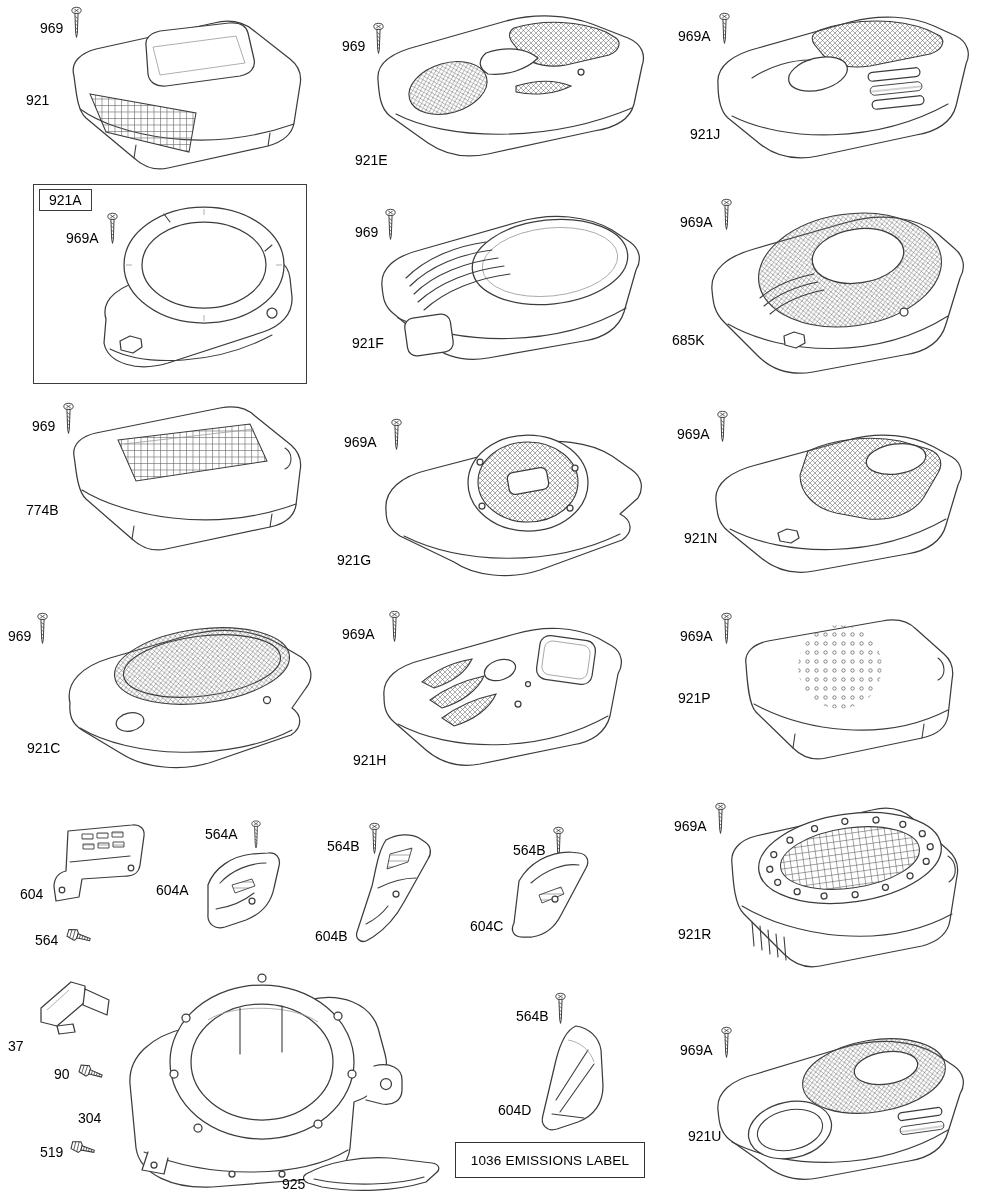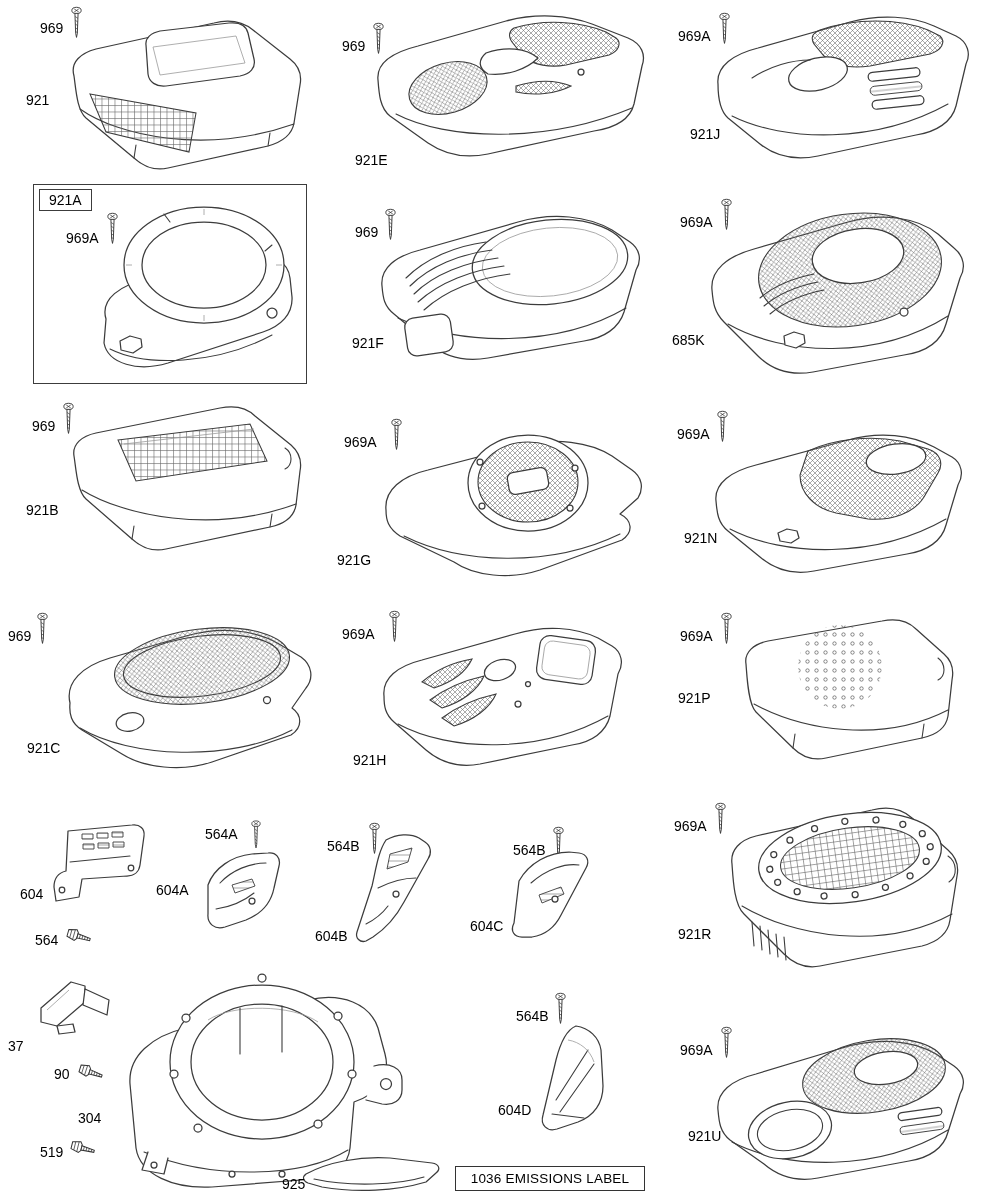--- a/index.html
+++ b/index.html
@@ -95,21 +95,21 @@
         <use href="#screw-shape" xlink:href="#screw-shape"></use>
       </svg>
     <svg class="illo" style="left:56px;top:398px" width="252" height="158" viewBox="0 0 252 158">
       <path class="p1" d="M18,58 C16,46 26,38 40,35 L164,10 C179,7 191,10 199,18 L235,47 C243,54 246,63 244,73 L240,107 C238,119 228,126 214,129 L110,151 C96,154 86,150 76,141 L30,101 C21,93 20,70 18,58 Z"></path>
       <path class="p0" d="M26,92 C66,117 156,137 240,106"></path>
       <path class="pg" d="M62,42 L194,26 L211,63 L80,83 Z"></path>
       <path class="pt" d="M68,46 L198,31"></path>
       <path class="p0" d="M229,50 C237,55 237,67 229,71"></path>
       <path class="p0" d="M76,141 L78,128 M214,129 L216,116"></path>
     </svg>
-    <span class="lbl" style="left:26px;top:502px">921B</span>
+    <span class="lbl" style="left:26px;top:502px">774B</span>
   </div>
 
   <div>
     <span class="lbl" style="left:8px;top:628px">969</span>
     <svg class="screw" style="left:36px;top:612px" width="13" height="34" viewBox="0 0 14 36">
         <use href="#screw-shape" xlink:href="#screw-shape"></use>
       </svg>
     <svg class="illo" style="left:34px;top:608px" width="280" height="165" viewBox="0 0 280 165">
       <path class="p1" d="M36,95 C31,74 49,58 76,50 L152,28 C187,18 221,22 245,36 L267,49 C278,57 280,70 272,80 L258,100 C268,107 269,119 257,127 L178,154 C148,164 110,160 88,146 L48,122 C37,115 35,106 36,95 Z"></path>
       <path class="p0" d="M46,120 C96,150 196,154 258,122"></path>
@@ -319,21 +319,21 @@
         <use href="#screw-shape" xlink:href="#screw-shape"></use>
       </svg>
     <svg class="illo" style="left:528px;top:1020px" width="90" height="112" viewBox="0 0 90 112">
       <path class="p1" d="M48,6 C61,8 71,17 73,30 L75,66 C75,83 66,96 50,102 L29,109 C19,112 12,105 15,95 L28,40 C32,24 38,10 48,6 Z"></path>
       <path class="p0" d="M28,80 L60,30 M32,92 L66,44 M24,94 L56,98"></path>
       <path class="pt" d="M40,20 C52,22 62,30 66,42"></path>
     </svg>
     <span class="lbl" style="left:498px;top:1102px">604D</span>
   </div>
 
-  <div class="embox" style="left:455px;top:1166px;width:190px;height:25px">
+  <div class="embox" style="left:455px;top:1142px;width:190px;height:36px">
     <span>1036 EMISSIONS LABEL</span>
   </div>
 
   <div>
     <span class="lbl" style="left:678px;top:28px">969A</span>
     <svg class="screw" style="left:718px;top:12px" width="13" height="34" viewBox="0 0 14 36">
         <use href="#screw-shape" xlink:href="#screw-shape"></use>
       </svg>
     <svg class="illo" style="left:700px;top:8px" width="272" height="160" viewBox="0 0 272 160">
       <path class="p1" d="M18,76 C16,58 34,46 58,40 L150,14 C180,6 212,8 234,18 L256,28 C268,34 271,46 266,56 L256,98 C252,114 236,124 216,127 L118,148 C94,153 74,147 60,136 L28,110 C19,102 18,88 18,76 Z"></path>

